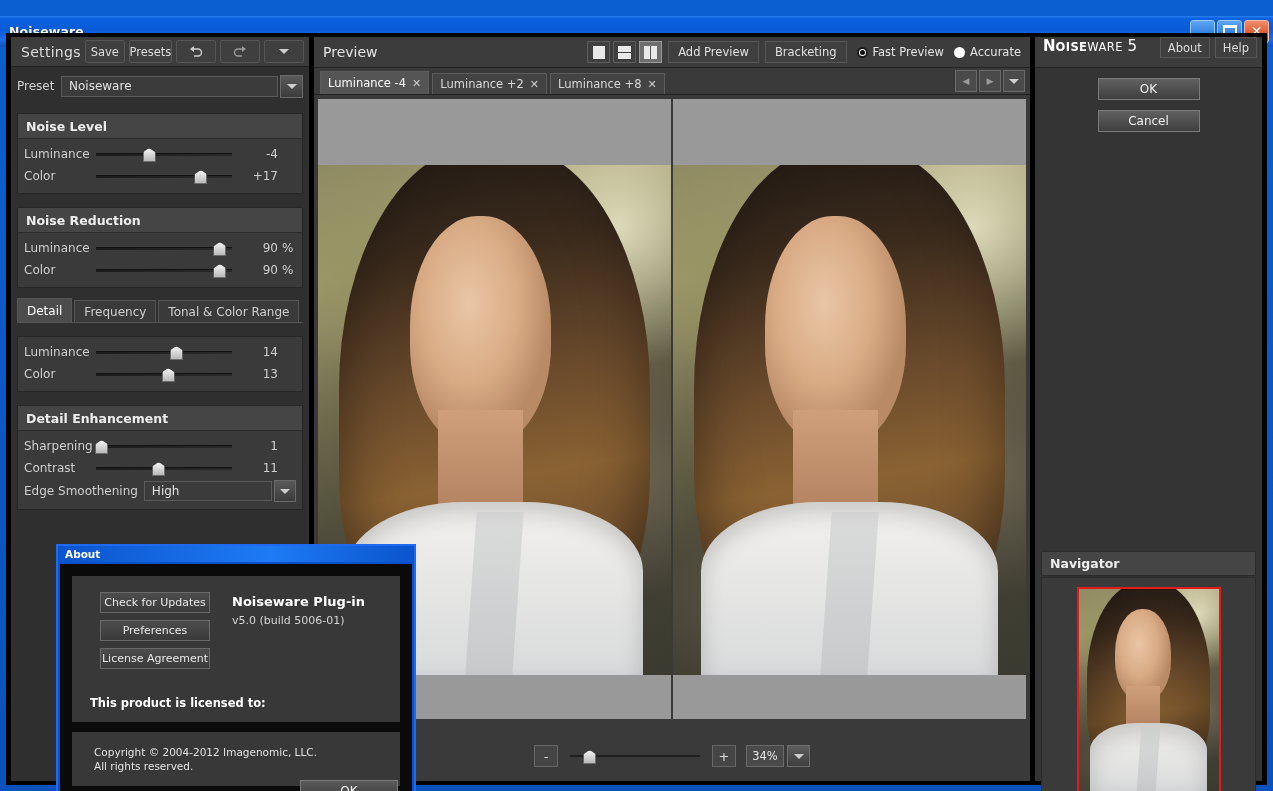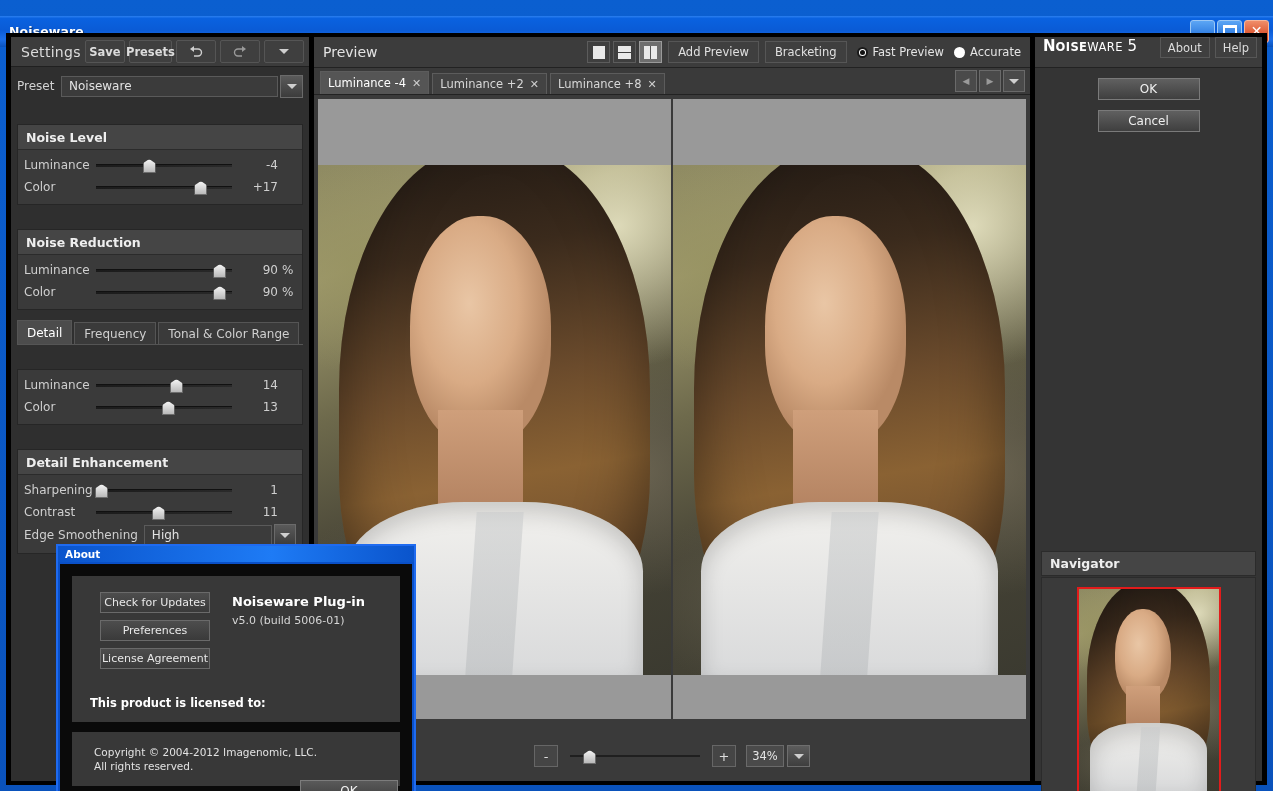--- a/index.html
+++ b/index.html
@@ -26,29 +26,29 @@
   .frame{position:absolute;left:6px;top:33px;width:1261px;height:752px;background:#000;}
   .panel{position:absolute;background:#343434;}
 
   
   .left{left:5px;top:4px;width:298px;height:744px;background:#2f2f2f;}
   .secbar{height:29px;background:#3c3c3c;border-bottom:1px solid #202020;
     display:flex;align-items:center;}
   .secbar .lbl{color:#ddd;font-size:14px;margin-left:10px;letter-spacing:.3px;}
   .tbtn{height:21px;min-width:22px;padding:0 8px;margin-left:4px;color:#dcdcdc;font-size:11.5px;
     background:#3f3f3f;border:1px solid #555;border-radius:2px;display:flex;align-items:center;
-    justify-content:center;font-weight:bold;}
+    justify-content:center;}
   .tbtn:last-child{margin-right:5px;}
   .presetrow{display:flex;align-items:center;height:28px;margin:5px 6px 0 6px;}
   .presetrow .pl{color:#d2d2d2;font-size:12px;width:44px;}
   .combo{flex:1;height:21px;background:#3b3b3b;border:1px solid #5a5a5a;display:flex;
     align-items:center;color:#e2e2e2;font-size:12px;padding-left:7px;box-sizing:border-box;}
   .cbtn{width:21px;height:21px;margin-left:2px;background:linear-gradient(#5a5a5a,#3c3c3c);
     border:1px solid #6a6a6a;display:flex;align-items:center;justify-content:center;}
-  .group{margin:24px 6px 0 6px;background:#3a3a3a;border:1px solid #262626;}
+  .group{margin:13px 6px 0 6px;background:#3a3a3a;border:1px solid #262626;}
   .ghead{height:24px;background:#454545;border-bottom:1px solid #2b2b2b;display:flex;
     align-items:center;color:#eee;font-size:12.5px;font-weight:bold;padding-left:8px;}
   .srow{display:flex;align-items:center;height:22px;padding:0 6px;}
   .srow .nm{color:#cfcfcf;font-size:12px;width:72px;flex:none;}
   .track{position:relative;height:14px;flex:1;margin-right:6px;}
   .track .bar{position:absolute;left:0;right:0;top:6px;height:2px;
     background:linear-gradient(90deg,#1b1b1b,#2a2a2a);border-top:1px solid #111;}
   .knob{position:absolute;top:1px;width:11px;height:12px;margin-left:-5px;
     background:linear-gradient(180deg,#f2f2f2,#b9b9b9);border:1px solid #6d6d6d;
     clip-path:polygon(50% 0,100% 32%,100% 100%,0 100%,0 32%);}

